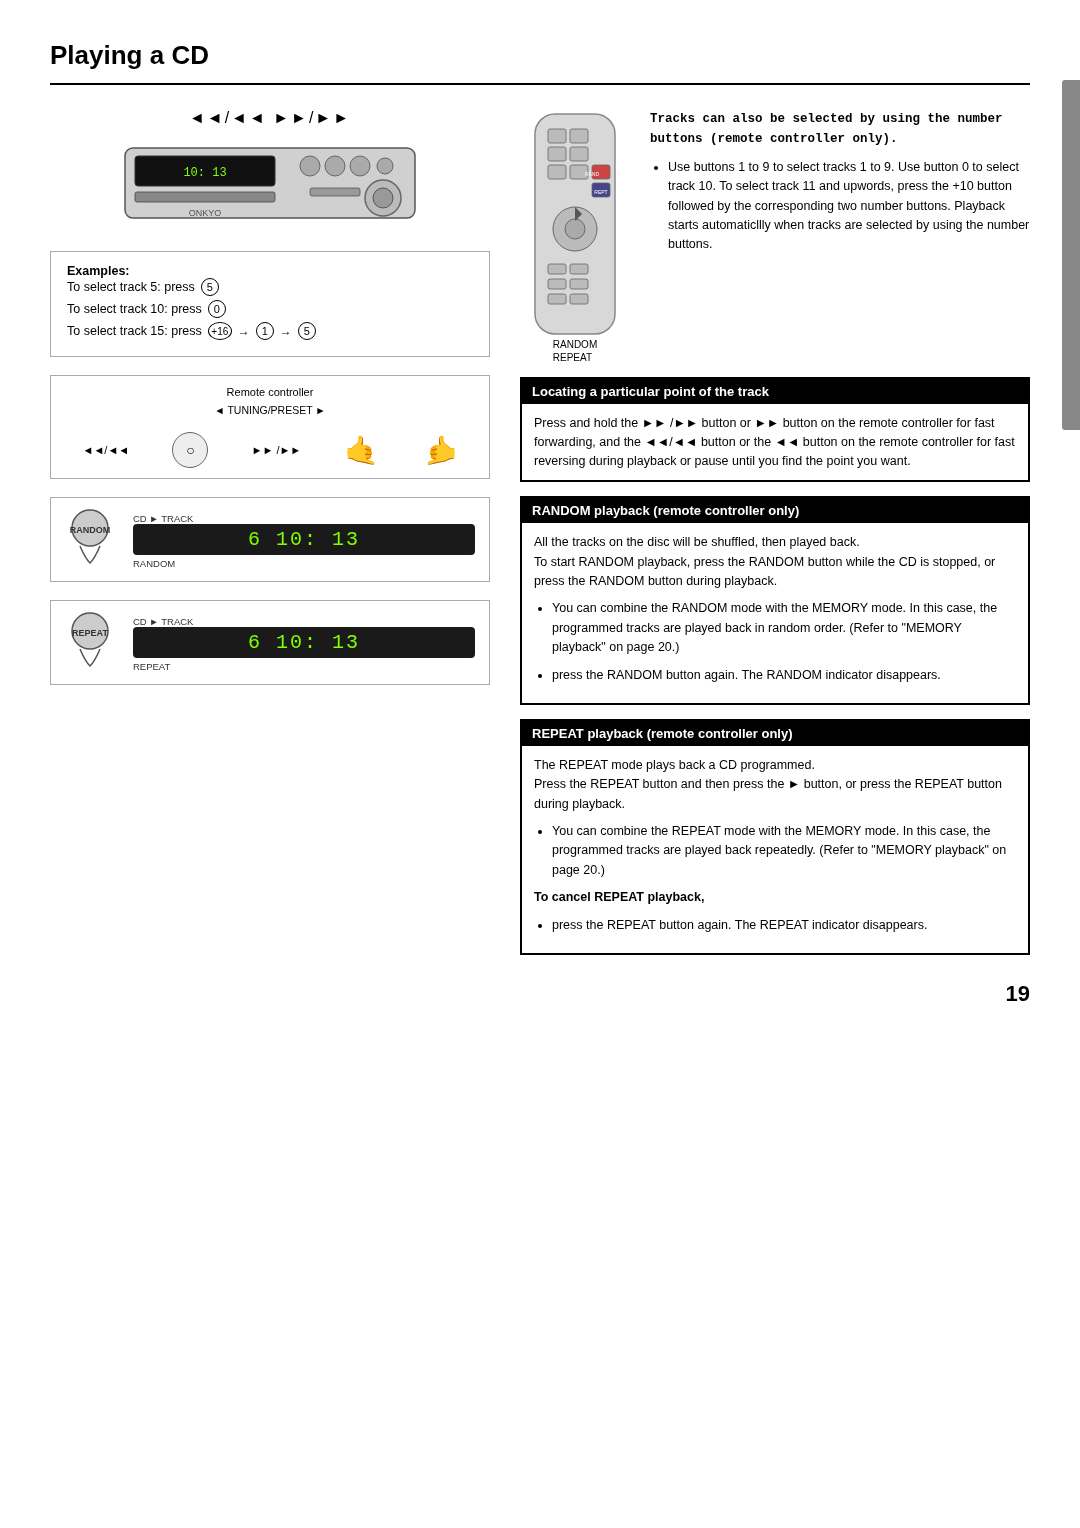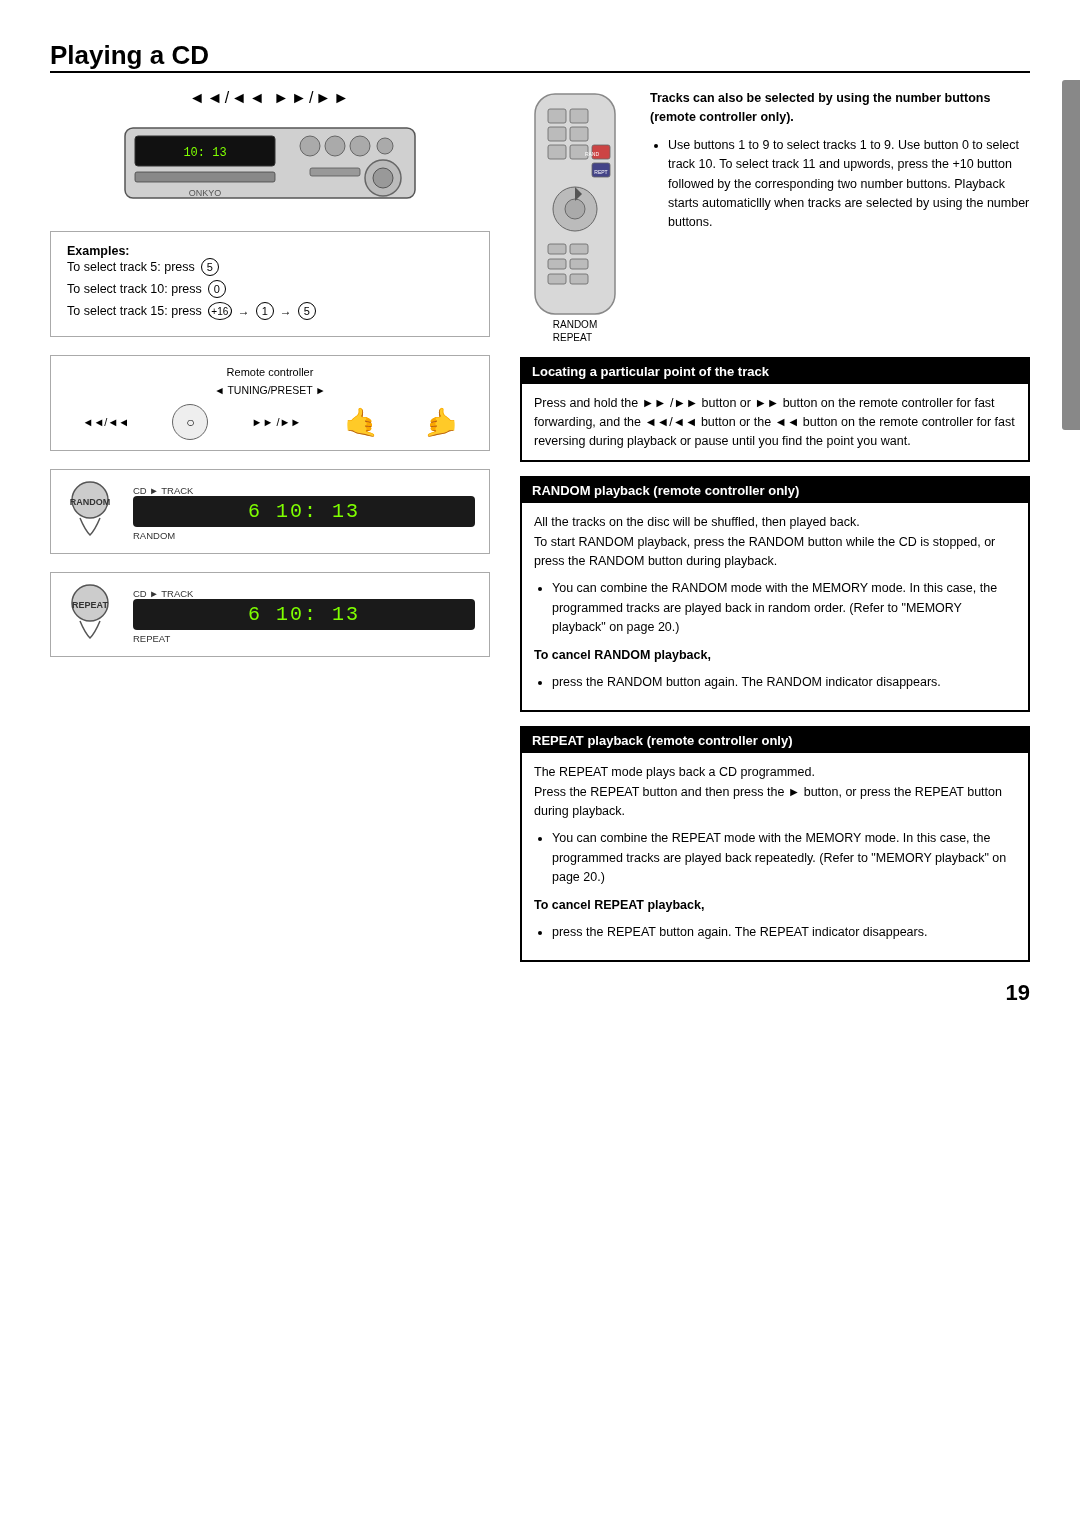--- a/index.html
+++ b/index.html
@@ -13,22 +13,22 @@
       position: relative;
     }
     .page {
       padding: 40px 50px 60px 50px;
       position: relative;
     }
     .page-title {
       font-size: 26px;
       font-weight: bold;
       border-bottom: 2px solid #000;
-      padding-bottom: 0;
-      margin-bottom: 16px;
+      padding-bottom: 12px;
+      margin-bottom: 24px;
     }
     .main-layout {
       display: flex;
       gap: 30px;
     }
     .left-col {
       width: 440px;
       flex-shrink: 0;
     }
     .right-col {
@@ -125,21 +125,21 @@
       justify-content: center;
       font-size: 14px;
       background: #eee;
     }
     .hand-icon {
       font-size: 28px;
     }
     .tuning-row {
       text-align: center;
       font-size: 10.5px;
-      margin-bottom: 8px;
+      margin-bottom: 16px;
     }
     
     .display-unit {
       border: 1px solid #aaa;
       padding: 10px 14px;
       margin-bottom: 18px;
       display: flex;
       align-items: center;
       gap: 18px;
     }
@@ -181,24 +181,24 @@
       margin-bottom: 8px;
     }
     .desc-text ul {
       padding-left: 18px;
       margin-bottom: 8px;
     }
     .desc-text ul li {
       margin-bottom: 4px;
       list-style-type: disc;
     }
-    .bold-text { font-weight: bold; }
+    .bold-text { font-weight: bold; font-family: Liberation Mono, monospace; }
     .page-num {
       position: absolute;
-      bottom: 30px;
+      bottom: 22px;
       right: 50px;
       font-size: 22px;
       font-weight: bold;
     }
     .right-sidebar {
       position: absolute;
       right: 0;
       top: 80px;
       width: 18px;
       background: #888;
@@ -380,21 +380,20 @@
       </div>
 
       <div class="section-box">
         <div class="section-box-title">RANDOM playback (remote controller only)</div>
         <div class="section-box-body desc-text">
           <p style="white-space:pre-line;">All the tracks on the disc will be shuffled, then played back.
 To start RANDOM playback, press the RANDOM button while the CD is stopped, or press the RANDOM button during playback.</p>
           <ul>
             <li>You can combine the RANDOM mode with the MEMORY mode. In this case, the programmed tracks are played back in random order. (Refer to "MEMORY playback" on page 20.)</li>
           </ul>
-          <p class="sub-heading">To cancel RANDOM playback,</p>
           <ul>
             <li>press the RANDOM button again. The RANDOM indicator disappears.</li>
           </ul>
         </div>
       </div>
 
       <div class="section-box">
         <div class="section-box-title">REPEAT playback (remote controller only)</div>
         <div class="section-box-body desc-text">
           <p style="white-space:pre-line;">The REPEAT mode plays back a CD programmed.

